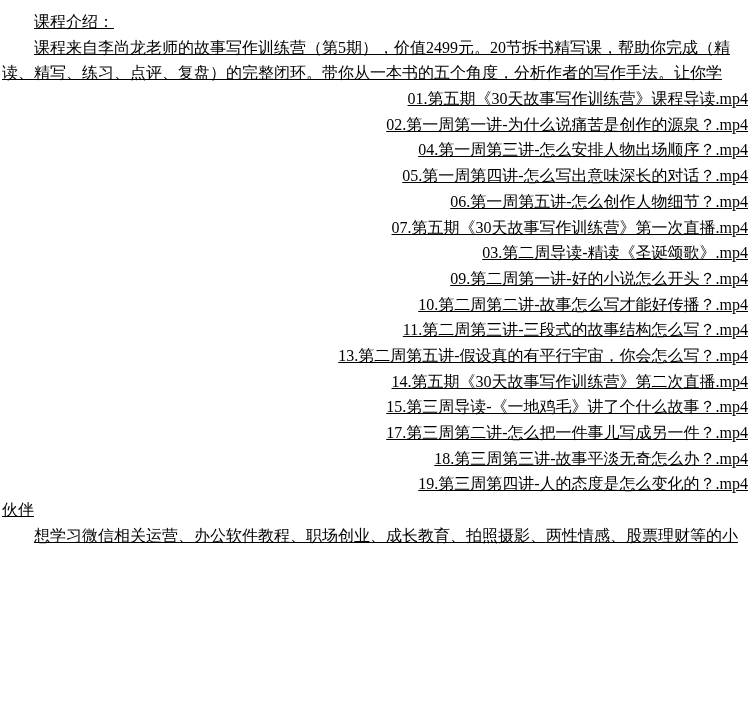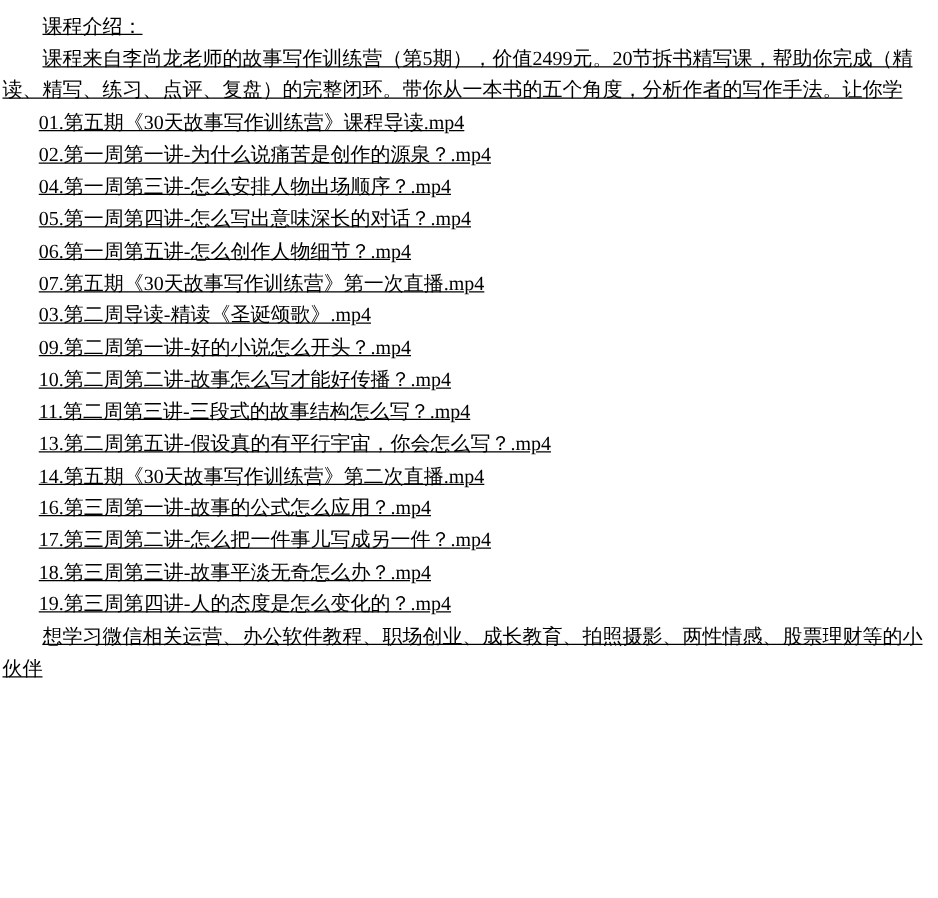--- a/index.html
+++ b/index.html
@@ -24,20 +24,21 @@
   }
   .line {
     white-space: nowrap;
     height: 25.7px;
   }
   .indent2 {
     padding-left: 32px;
   }
   .file {
     padding-left: 29px;
+    text-align: right;
   }
 </style>
 </head>
 <body>
 
 <div class="doc">
 
   <div class="line indent2">课程介绍：</div>
 
   <div class="line indent2">课程来自李尚龙老师的故事写作训练营（第5期），价值2499元。20节拆书精写课，帮助你完成（精</div>
@@ -50,23 +51,23 @@
     <div class="line file">04.第一周第三讲-怎么安排人物出场顺序？.mp4</div>
     <div class="line file">05.第一周第四讲-怎么写出意味深长的对话？.mp4</div>
     <div class="line file">06.第一周第五讲-怎么创作人物细节？.mp4</div>
     <div class="line file">07.第五期《30天故事写作训练营》第一次直播.mp4</div>
     <div class="line file">03.第二周导读-精读《圣诞颂歌》.mp4</div>
     <div class="line file">09.第二周第一讲-好的小说怎么开头？.mp4</div>
     <div class="line file">10.第二周第二讲-故事怎么写才能好传播？.mp4</div>
     <div class="line file">11.第二周第三讲-三段式的故事结构怎么写？.mp4</div>
     <div class="line file">13.第二周第五讲-假设真的有平行宇宙，你会怎么写？.mp4</div>
     <div class="line file">14.第五期《30天故事写作训练营》第二次直播.mp4</div>
-    <div class="line file">16.第三周第一讲-故事的公式怎么应用？.mp4</div>
+    <div class="line file">15.第三周导读-《一地鸡毛》讲了个什么故事？.mp4</div>
     <div class="line file">17.第三周第二讲-怎么把一件事儿写成另一件？.mp4</div>
     <div class="line file">18.第三周第三讲-故事平淡无奇怎么办？.mp4</div>
     <div class="line file">19.第三周第四讲-人的态度是怎么变化的？.mp4</div>
   </div>
 
 
+  <div class="line">伙伴</div>
   <div class="line indent2">想学习微信相关运营、办公软件教程、职场创业、成长教育、拍照摄影、两性情感、股票理财等的小</div>
-  <div class="line">伙伴</div>
 
 </div>
 
 </body></html>

